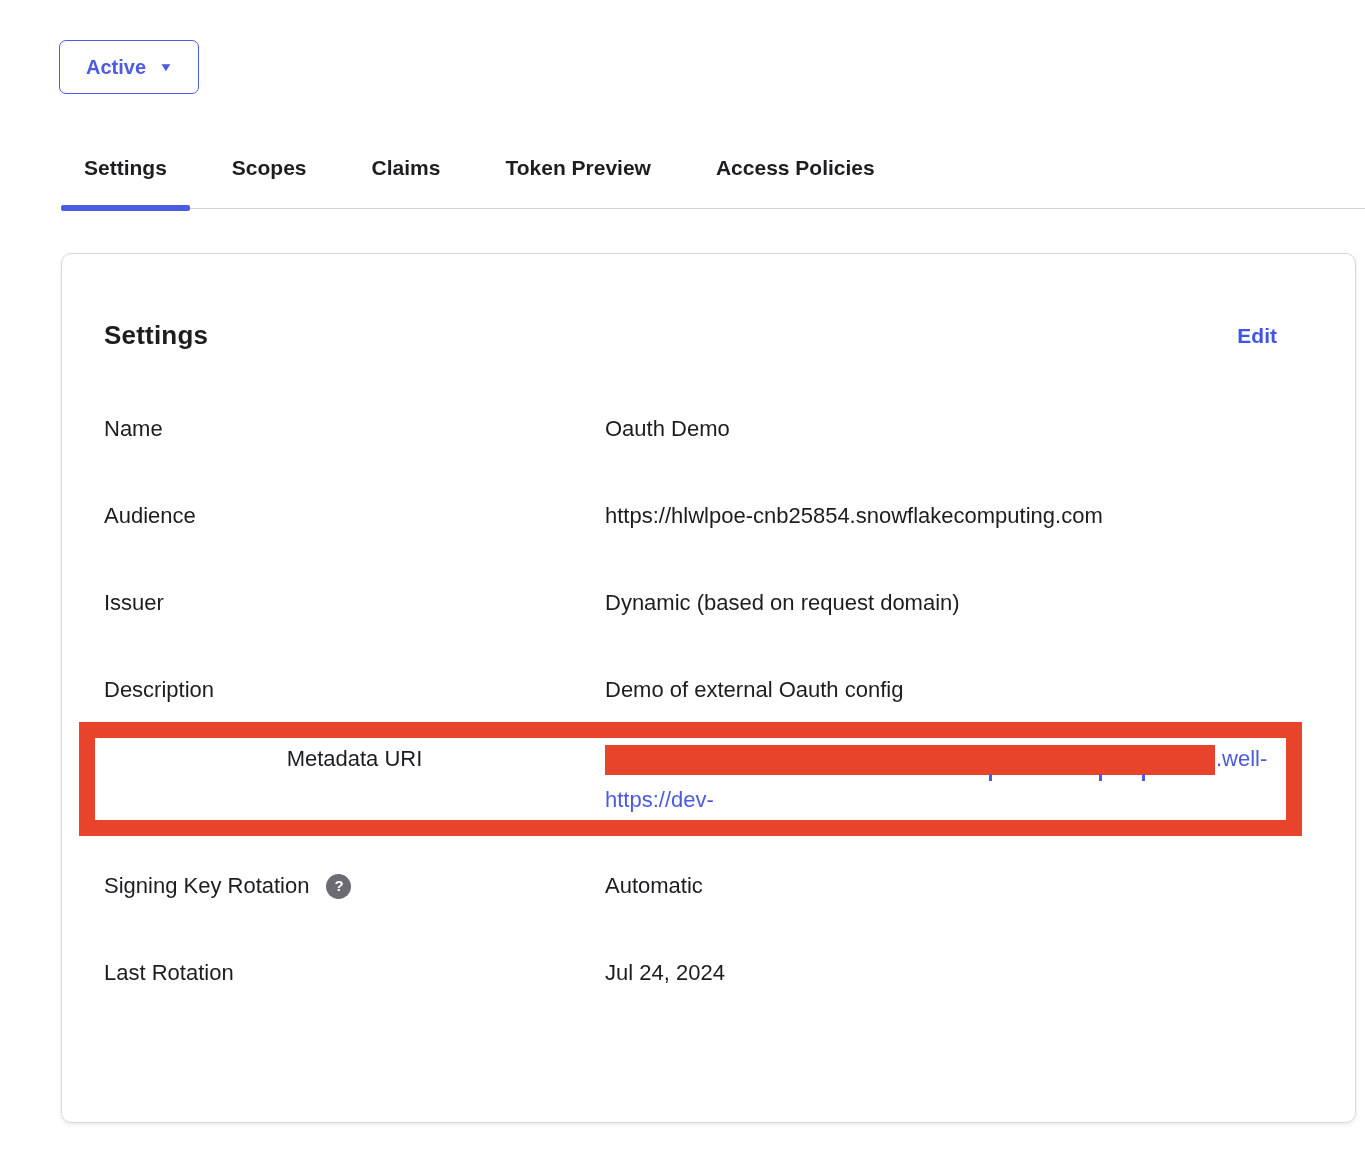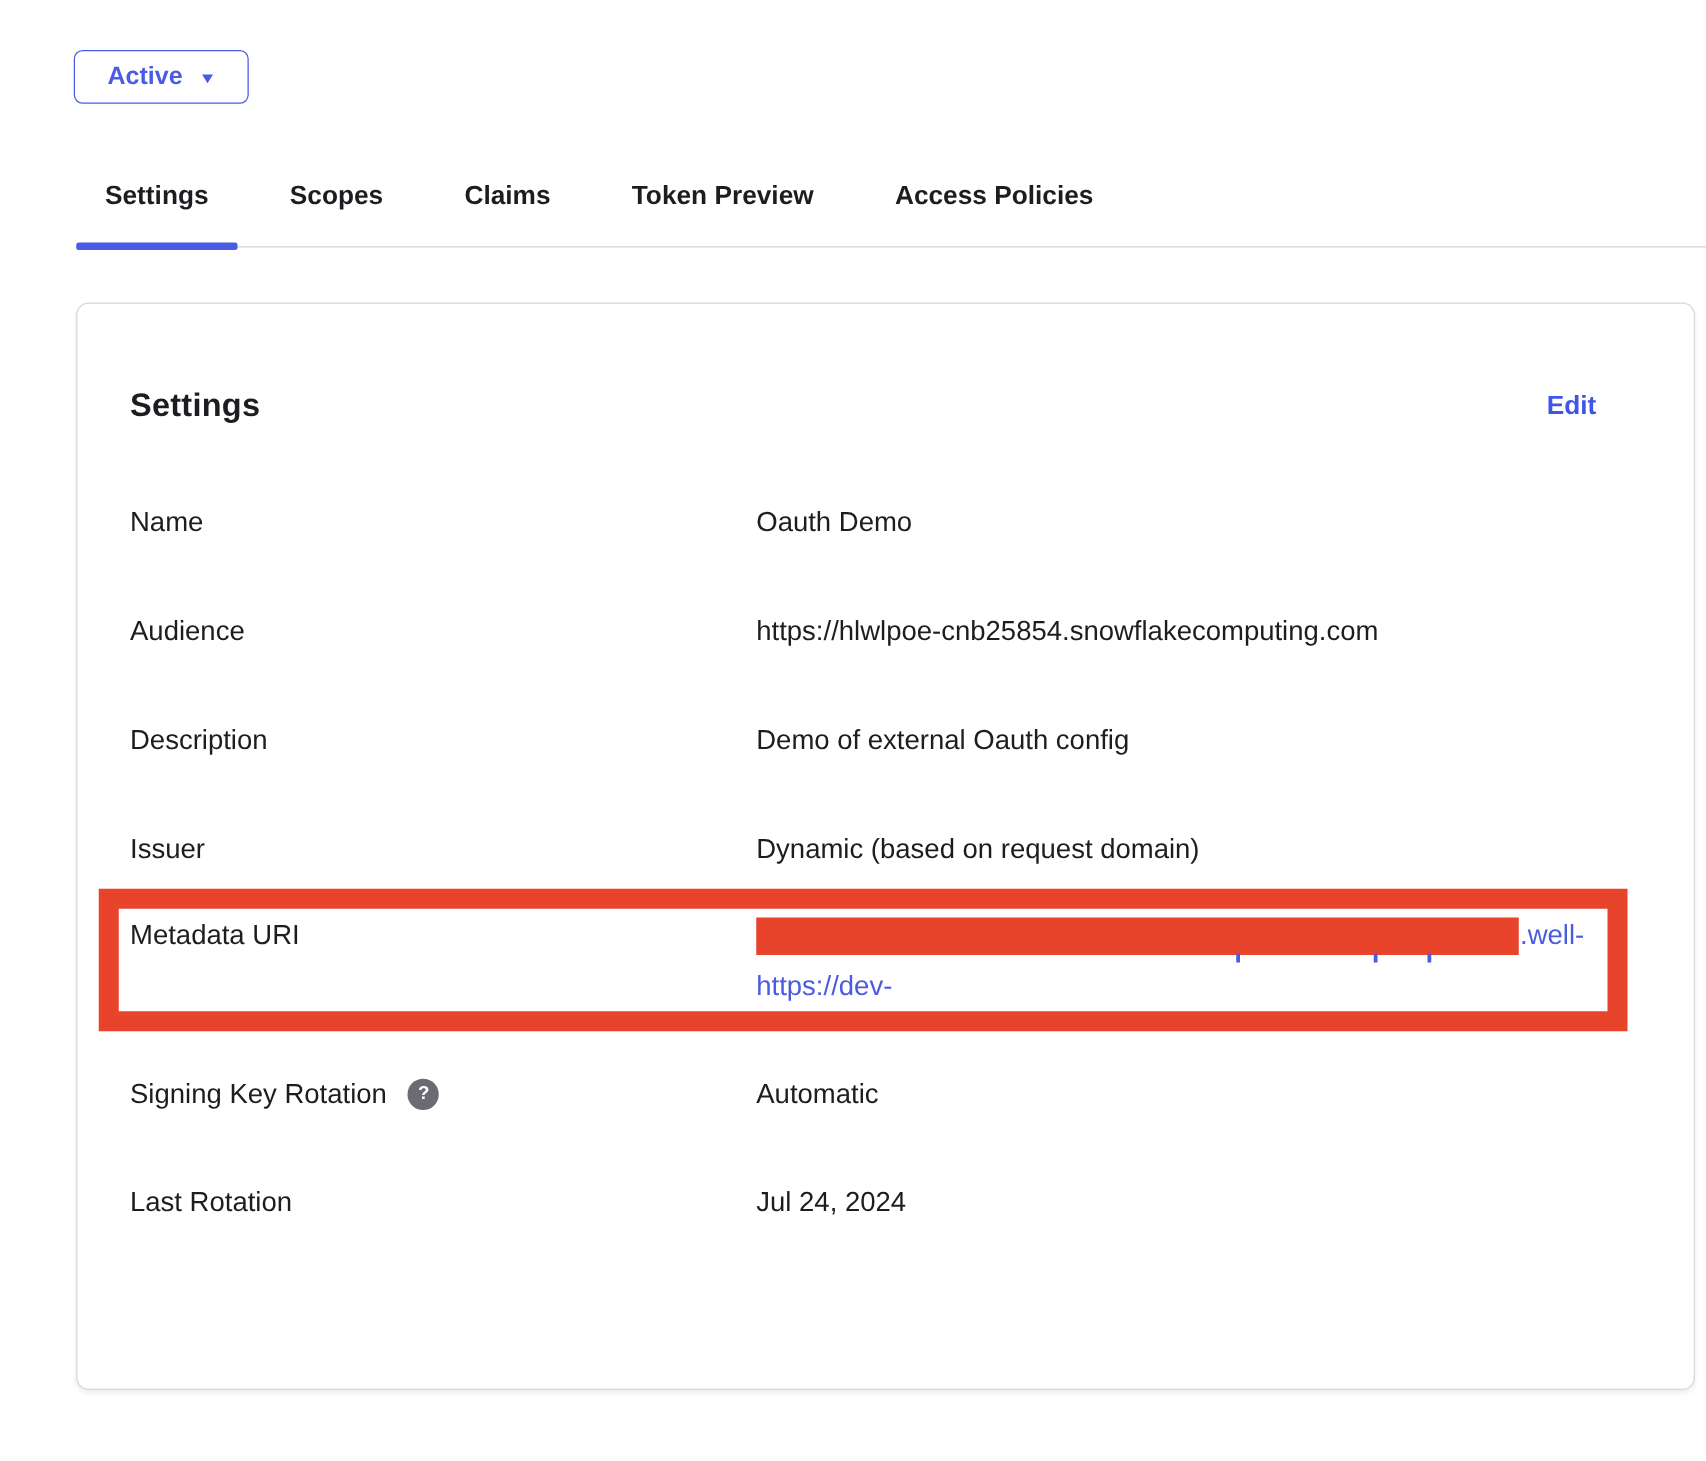--- a/index.html
+++ b/index.html
@@ -11,21 +11,21 @@
     overflow: hidden;
     position: relative;
   }
 
   
   .status-button {
     display: inline-flex;
     align-items: center;
     gap: 14px;
     margin: 40px 0 0 59px;
-    height: 43px;
+    height: 54px;
     padding: 0 26px;
     border: 1.5px solid #4c5be4;
     border-radius: 7px;
     background: #ffffff;
     color: #4c5be4;
     font-size: 20px;
     font-weight: 700;
     cursor: pointer;
   }
   .status-button .caret { font-size: 12px; line-height: 1; transform: scaleX(1.25); }
@@ -82,21 +82,21 @@
     cursor: pointer;
   }
 
   .field-row {
     display: flex;
     align-items: flex-start;
     font-size: 22px;
     line-height: 28px;
     margin-bottom: 59px;
   }
-  .field-label { width: 501px; flex: 0 0 501px; display: flex; align-items: center; }
+  .field-label { width: 501px; flex: 0 0 501px; display: flex; align-items: center; text-align: center; }
   .field-value { flex: 1; }
 
   
   .metadata-frame {
     border: 16px solid #e8432b;
     margin: -41px 11px 0 -25px;
     padding: 0 0 0 9px;
   }
   .metadata-row {
     display: flex;
@@ -177,27 +177,27 @@
     <div class="field-label">Name</div>
     <div class="field-value">Oauth Demo</div>
   </div>
 
   <div class="field-row">
     <div class="field-label">Audience</div>
     <div class="field-value">https://hlwlpoe-cnb25854.snowflakecomputing.com</div>
   </div>
 
   <div class="field-row">
+    <div class="field-label">Issuer</div>
+    <div class="field-value">Dynamic (based on request domain)</div>
+  </div>
+
+  <div class="field-row">
     <div class="field-label">Description</div>
     <div class="field-value">Demo of external Oauth config</div>
-  </div>
-
-  <div class="field-row">
-    <div class="field-label">Issuer</div>
-    <div class="field-value">Dynamic (based on request domain)</div>
   </div>
 
   <div class="metadata-frame">
     <div class="metadata-row">
       <div class="field-label">Metadata URI</div>
       <div class="field-value metadata-link">
         <div class="url-line"><span class="redaction"><span class="descender d1"></span><span class="descender d2"></span><span class="descender d3"></span></span><span>.well-</span></div>
         <div class="url-line">https://dev-</div>
       </div>
     </div>

